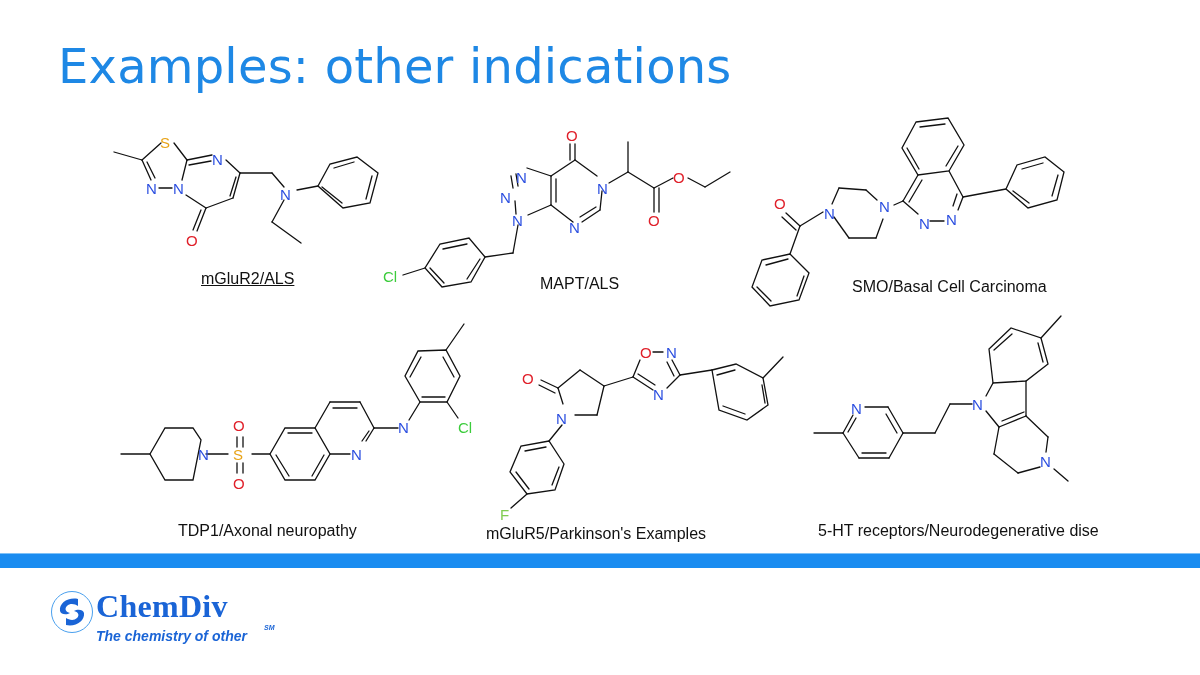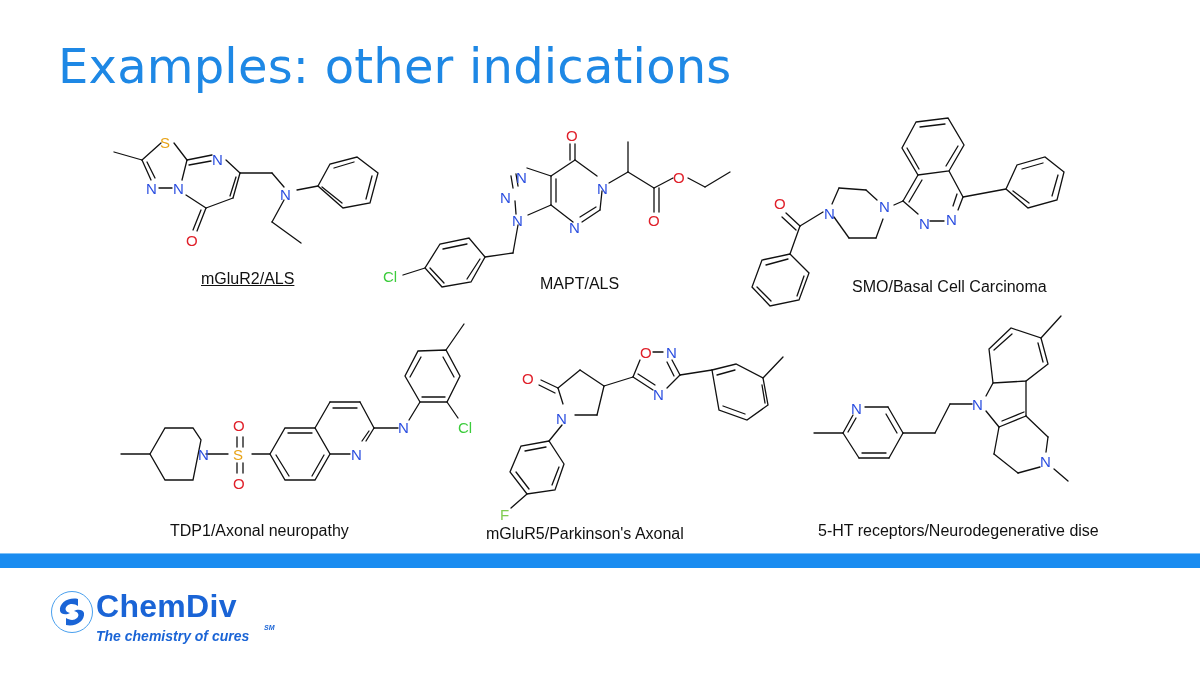--- a/index.html
+++ b/index.html
@@ -3,21 +3,21 @@
 <meta charset="utf-8">
 <style>
   html, body { margin:0; padding:0; background:#ffffff; }
   body { width:1200px; height:675px; position:relative; overflow:hidden; font-family:"DejaVu Sans", sans-serif; }
   .title { position:absolute; left:58px; top:38px; font-family:"DejaVu Sans", sans-serif; font-size:48px; color:#1e88e5; letter-spacing:0.2px; font-weight:normal; white-space:nowrap; }
   .mol { position:absolute; left:0; top:0; }
   .mol svg { overflow:visible; }
   .caption { position:absolute; font-family:"Liberation Sans", sans-serif; font-size:16px; color:#111111; white-space:nowrap; }
   .bar { position:absolute; left:0; top:553px; width:1200px; height:14px; background:#1a8cf0; border-top:1px solid #7fc1f7; }
   .logo { position:absolute; left:50px; top:590px; width:240px; height:70px; }
-  .logo-name { position:absolute; left:46px; top:-2px; font-family:Liberation Sans, sans-serif; font-weight:bold; font-size:32px; color:#1a64d6; letter-spacing:0.3px; }
+  .logo-name { position:absolute; left:46px; top:-2px; font-family:Liberation Serif, serif; font-weight:bold; font-size:32px; color:#1a64d6; letter-spacing:0.3px; }
   .logo-tag { position:absolute; left:46px; top:38px; font-family:"Liberation Sans", sans-serif; font-weight:bold; font-style:italic; font-size:14px; color:#1a64d6; white-space:nowrap; }
   .logo-sm { position:absolute; left:214px; top:34px; font-family:"Liberation Sans", sans-serif; font-weight:bold; font-style:italic; font-size:7px; color:#1a64d6; }
   .logo-mark { position:absolute; left:0; top:0; width:44px; height:44px; }
   svg text { font-family:"Liberation Sans", sans-serif; font-size:15px; }
   .b { stroke:#111; stroke-width:1.3; fill:none; stroke-linecap:round; }
   .N { fill:#2c4fe0; } .O { fill:#e0202a; } .S { fill:#e8a317; } .Cl { fill:#3ccc3c; } .F { fill:#80cc50; }
 </style>
 </head>
 <body>
 
@@ -186,21 +186,21 @@
   </g>
   <text x="198" y="460" class="N">N</text>
   <text x="233" y="431" class="O">O</text>
   <text x="233" y="460" class="S">S</text>
   <text x="233" y="489" class="O">O</text>
   <text x="351" y="460" class="N">N</text>
   <text x="398" y="433" class="N">N</text>
   <text x="458" y="433" class="Cl">Cl</text>
 </svg>
 </div>
-<div class="caption" style="left:170px;top:522px;text-align:right;">TDP1/Axonal neuropathy</div>
+<div class="caption" style="left:178px;top:522px;text-align:right;">TDP1/Axonal neuropathy</div>
 
 <div class="mol">
 <svg width="1200" height="560">
   <g>
     <line class="b" x1="541" y1="380" x2="558" y2="388"></line>
     <line class="b" x1="539" y1="385" x2="555" y2="393"></line>
     <line class="b" x1="558" y1="388" x2="580" y2="370"></line>
     <line class="b" x1="580" y1="370" x2="604" y2="386"></line>
     <line class="b" x1="604" y1="386" x2="597" y2="415"></line>
     <line class="b" x1="597" y1="415" x2="575" y2="415"></line>
@@ -227,21 +227,21 @@
     <line class="b" x1="527" y1="494" x2="511" y2="508"></line>
   </g>
   <text x="522" y="384" class="O">O</text>
   <text x="556" y="424" class="N">N</text>
   <text x="640" y="358" class="O">O</text>
   <text x="666" y="358" class="N">N</text>
   <text x="653" y="400" class="N">N</text>
   <text x="500" y="520" class="F">F</text>
 </svg>
 </div>
-<div class="caption" style="left:486px;top:525px;">mGluR5/Parkinson's Axonal</div>
+<div class="caption" style="left:486px;top:525px;">mGluR5/Parkinson's Examples</div>
 
 <div class="mol">
 <svg width="1200" height="560">
   <g>
     <line class="b" x1="814" y1="433" x2="843" y2="433"></line>
     <line class="b" x1="843" y1="433" x2="853" y2="415"></line>
     <line class="b" x1="848" y1="432" x2="856" y2="418"></line>
     <line class="b" x1="865" y1="407" x2="888" y2="407"></line>
     <line class="b" x1="888" y1="407" x2="903" y2="433"></line>
     <line class="b" x1="886" y1="414" x2="897" y2="433"></line>
@@ -277,15 +277,15 @@
 
 <div class="bar"></div>
 
 <div class="logo">
   <svg class="logo-mark" viewBox="0 0 44 44" width="44" height="44">
     <circle cx="22" cy="22" r="20.5" fill="none" stroke="#4aa0ee" stroke-width="1"></circle>
     <path d="M28,9 C18,7 9,13 10,21 C11,25 17,25 20,23 C16,22 14,19 17,16 C20,13 25,14 28,16 Z" fill="#1a64d6"></path>
     <path d="M16,35 C26,37 35,31 34,23 C33,19 27,19 24,21 C28,22 30,25 27,28 C24,31 19,30 16,28 Z" fill="#1a64d6"></path>
   </svg>
   <div class="logo-name">ChemDiv</div>
-  <div class="logo-tag">The chemistry of cures</div>
+  <div class="logo-tag">The chemistry of other</div>
   <div class="logo-sm">SM</div>
 </div>
 
 </body></html>

